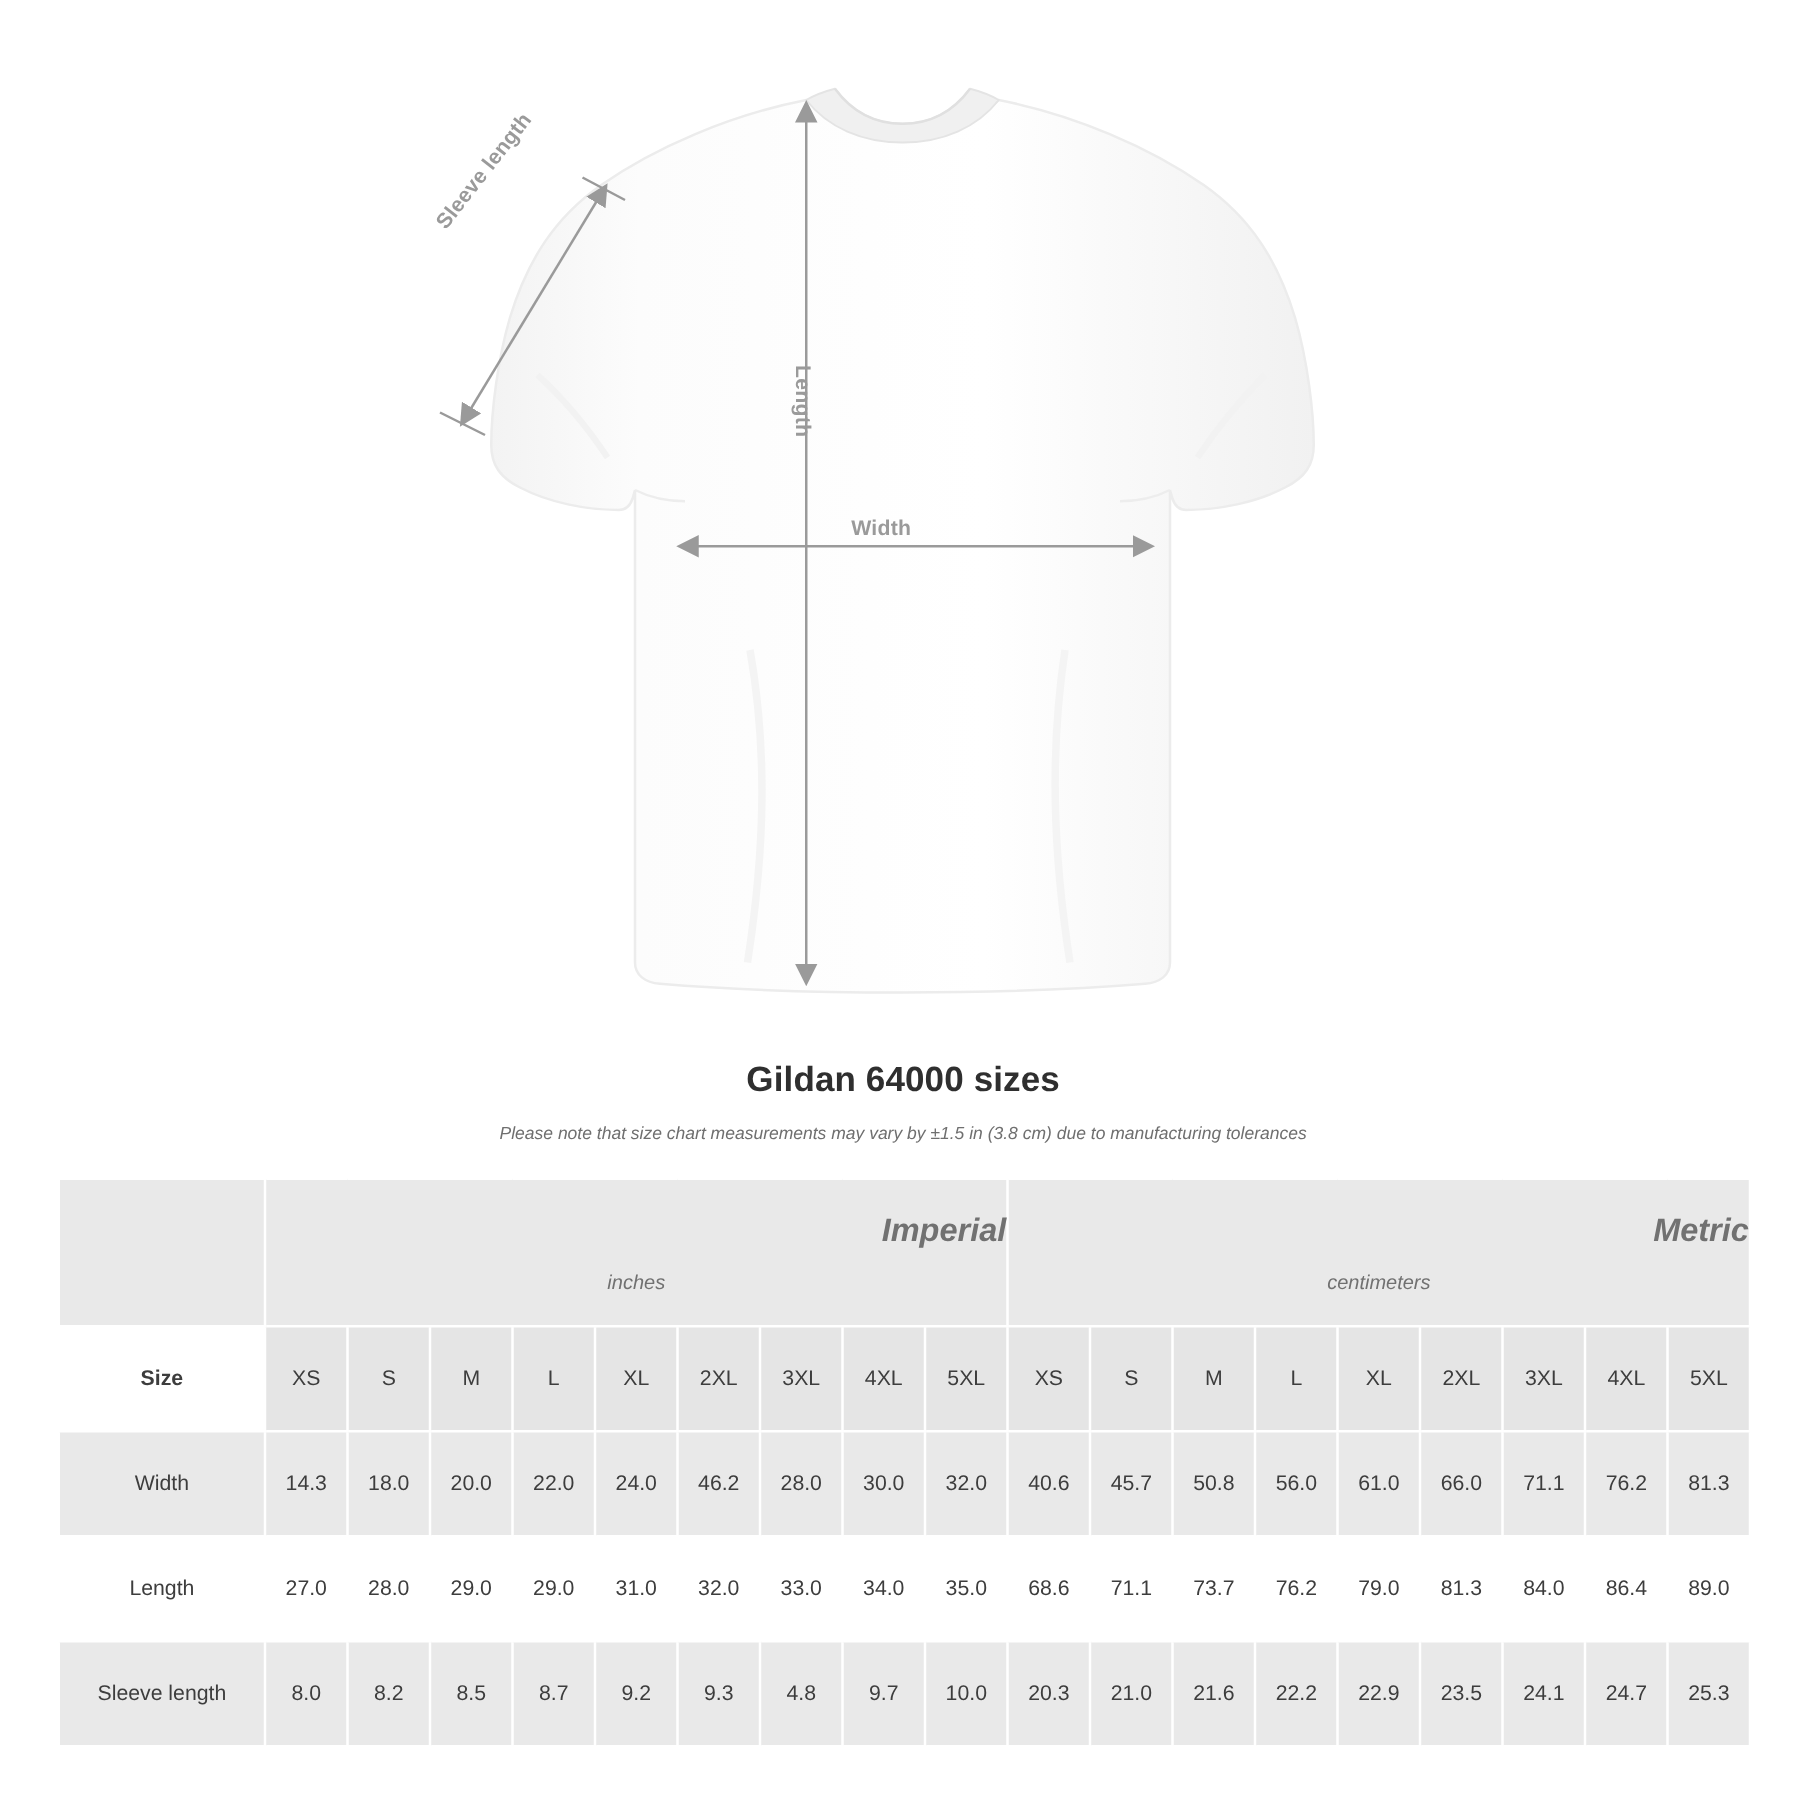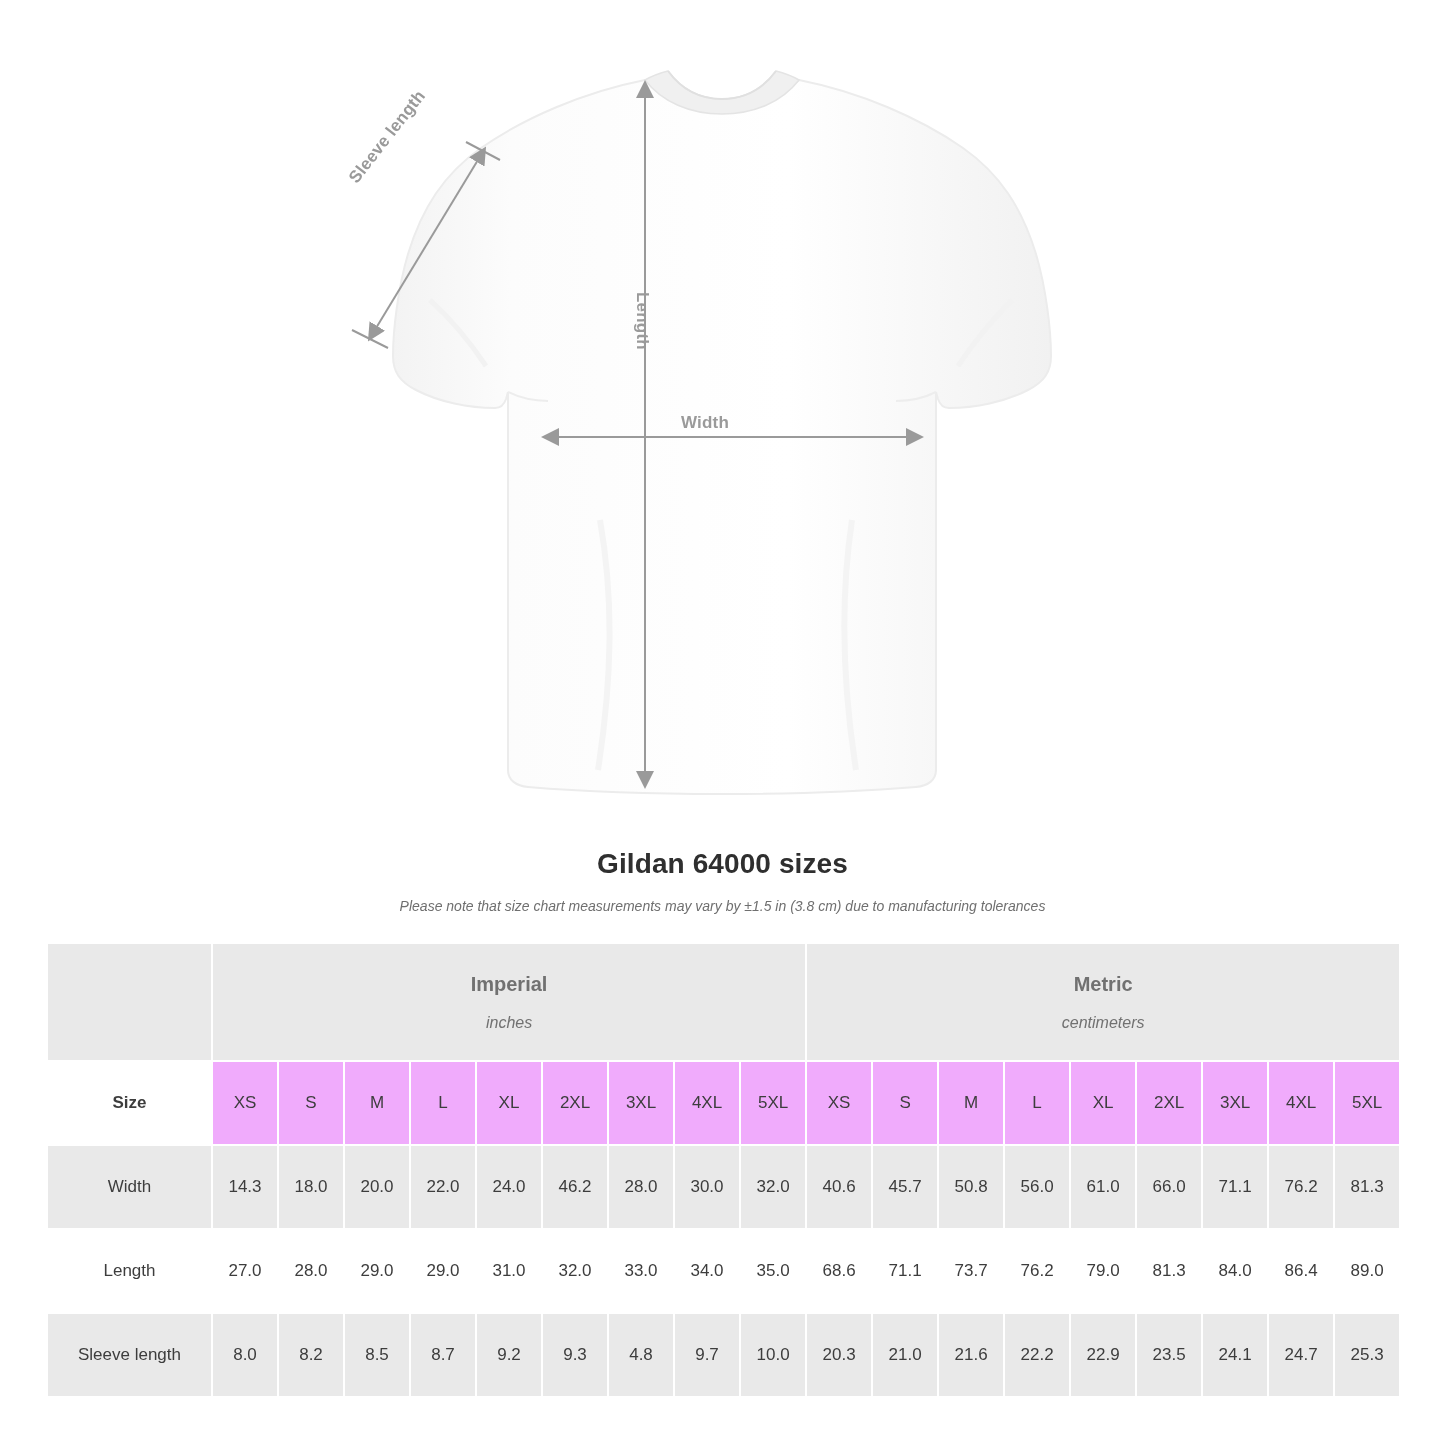--- a/index.html
+++ b/index.html
@@ -92,34 +92,36 @@
     color: #3d3d3d;
     font-weight: normal;
     padding: 0;
   }
   .unit-row td {
     height: 116px;
     background: #e9e9e9;
   }
   .unit-name {
     display: block;
-    font-size: 20px;
+    font-size: 26px;
+    font-style: italic;
     font-weight: bold;
     color: #717171;
+    text-align: right;
   }
   .unit-sub {
     display: block;
     font-size: 16px;
     font-style: italic;
     color: #717171;
     margin-top: 18px;
   }
   .hdr-row td {
     height: 82px;
-    background: #f0abfc;
+    background: #e5e5e5;
     font-weight: bold;
     font-size: 17px;
   }
   .hdr-row td.rowlabel {
     background: #ffffff;
     font-weight: bold;
     font-size: 17px;
     margin-top: 12px;
   }
   tr.band-grey td {

